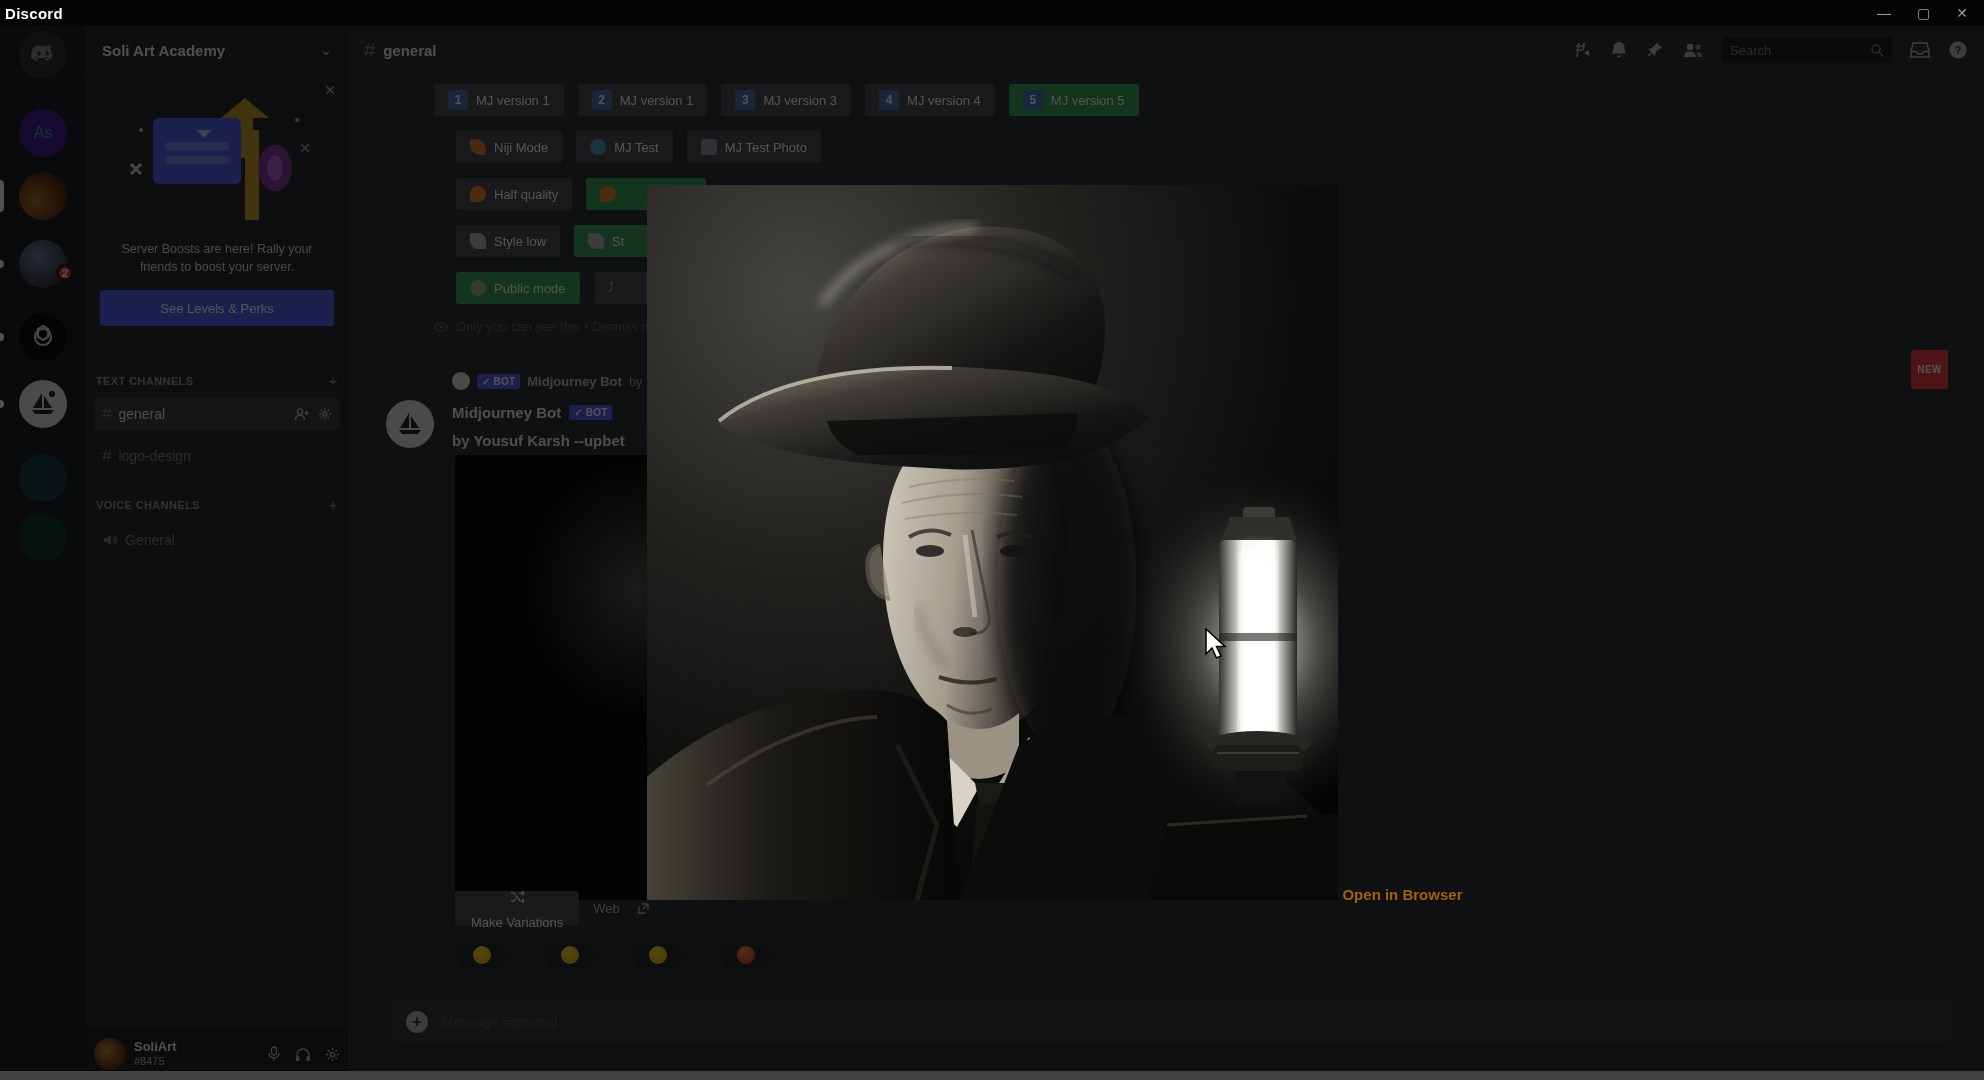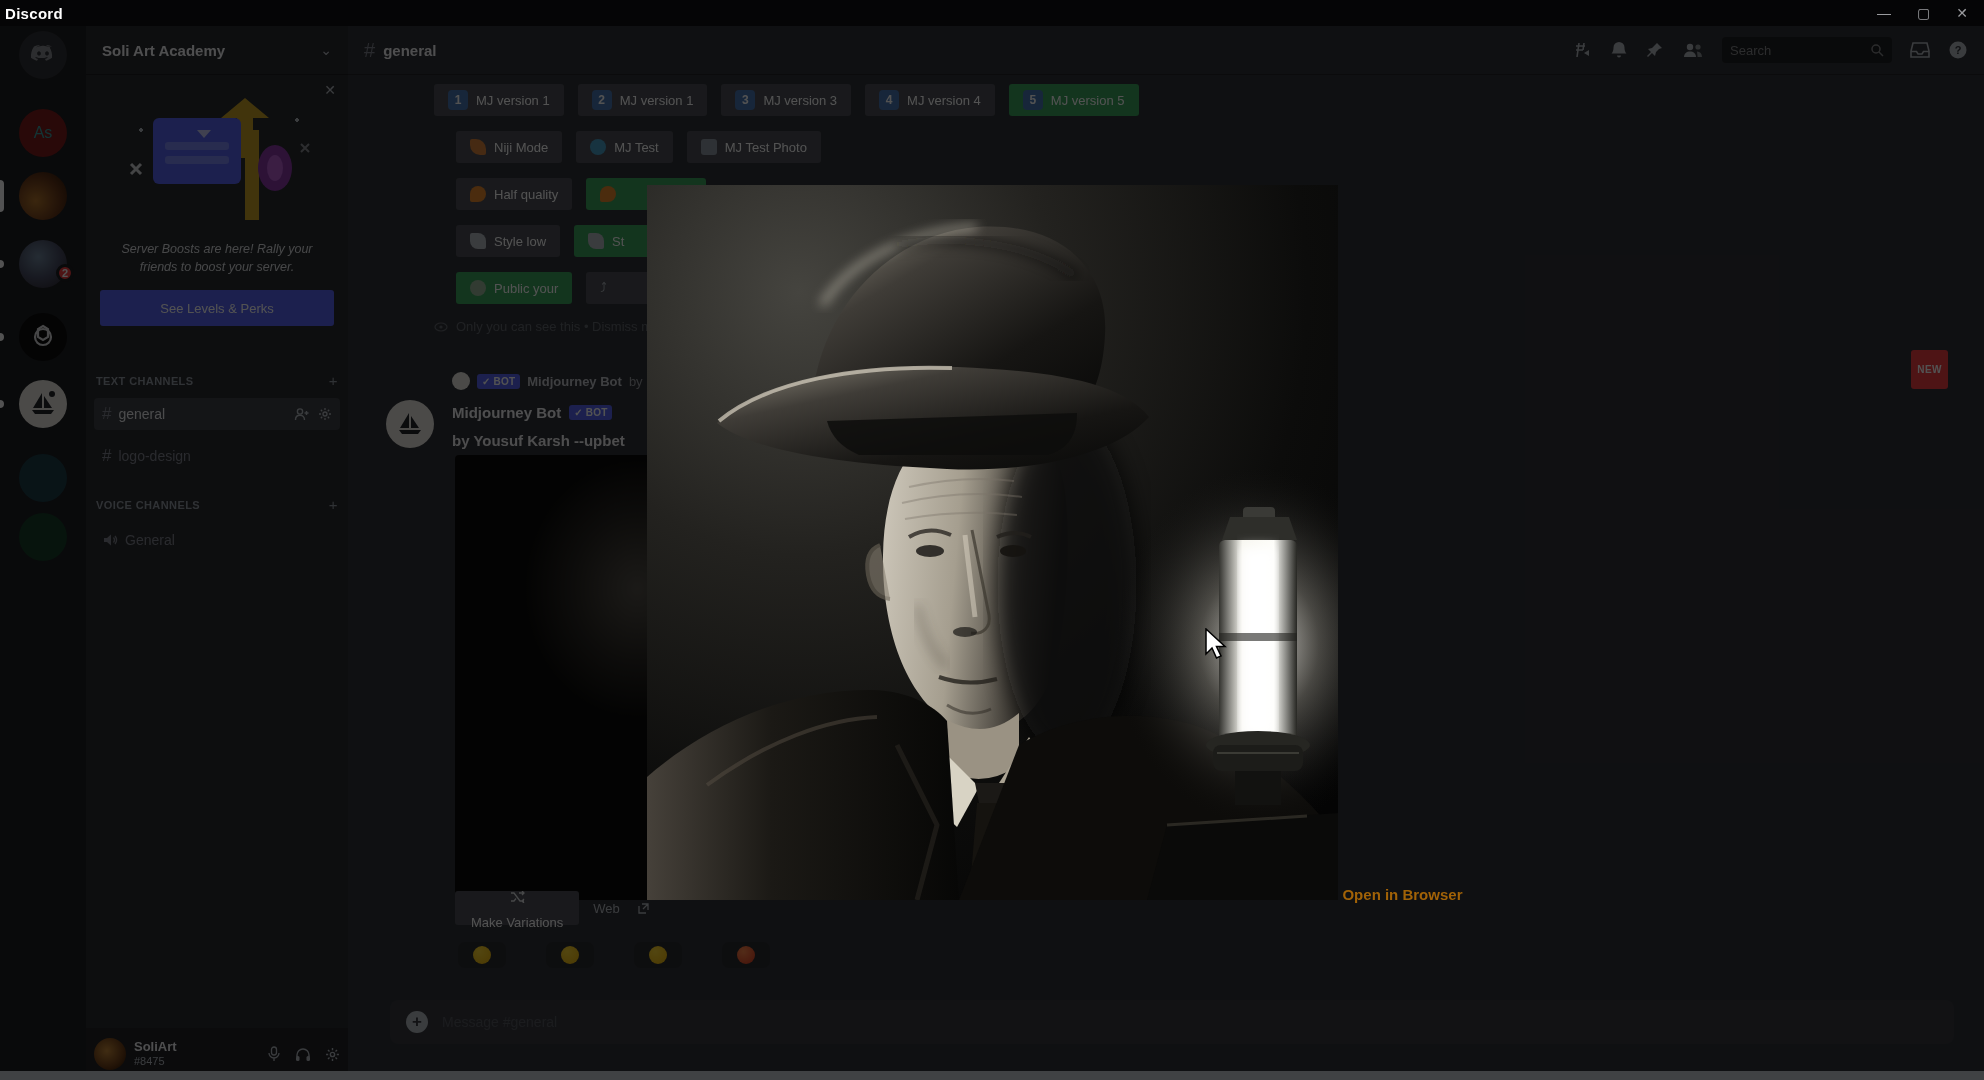--- a/index.html
+++ b/index.html
@@ -14,41 +14,41 @@
   .win-controls span { cursor:default; }
 
   .app-body { position:fixed; top:26px; left:0; right:0; bottom:0; background:#313338; }
 
   
   .rail { position:absolute; top:0; left:0; width:86px; height:100%; background:#1e1f22; }
   .rail .server { position:absolute; left:19px; width:48px; height:48px; border-radius:50%;
     display:flex; align-items:center; justify-content:center; overflow:hidden; }
   .rail .pill { position:absolute; left:0; width:4px; border-radius:0 4px 4px 0; background:#fff; }
   .srv-home { background:#313338; }
-  .srv-text { background:#7f1d1d; color:#3ba3a5; font-size:16px; }
+  .srv-text { background:#4c1d95; color:#3ba3a5; font-size:16px; }
   .srv-art1 { border-radius:16px; background:radial-gradient(circle at 35% 60%, #b5772e, #6b3a1a 55%, #2a1608); }
   .srv-art2 { background:radial-gradient(circle at 40% 35%, #7289a0, #4a4f66 50%, #29222a); }
   .srv-gpt { background:#0d0d0e; }
   .srv-mj { background:#e8e6e0; }
   .srv-teal { border-radius:16px; background:#1c3f4a; }
   .srv-green { background:#173f2a; }
   .badge-red { position:absolute; right:12px; bottom:-4px; background:#f23f42; color:#fff; font-size:11px;
     font-weight:bold; min-width:18px; height:18px; border-radius:9px; display:flex; align-items:center;
     justify-content:center; border:3px solid #1e1f22; }
 
   
   .sidebar { position:absolute; top:0; left:86px; width:262px; height:100%; background:#2b2d31; }
   .server-header { height:48px; display:flex; align-items:center; padding:0 16px;
     box-shadow:0 1px 0 rgba(0,0,0,.35); }
   .server-header .name { color:#f2f3f5; font-size:15px; font-weight:bold; }
   .server-header .chev { margin-left:auto; color:#b5bac1; font-size:14px; }
   .boost-card { position:absolute; top:52px; left:0; width:262px; height:252px; padding:8px 14px; }
   .boost-close { position:absolute; top:4px; right:12px; color:#b5bac1; font-size:14px; }
   .boost-art { display:block; margin:4px auto 10px; }
-  .boost-text { color:#dbdee1; font-size:12.5px; text-align:center; line-height:1.45; padding:0 6px;font-style:italic; }
+  .boost-text { color:#dbdee1; font-size:12.5px; text-align:center; line-height:1.45; padding:0 6px; }
   .boost-btn { margin-top:14px; width:100%; height:36px; border:none; border-radius:3px; background:#5865f2;
     color:#fff; font-size:13px; font-family:inherit; }
   .section-label { position:absolute; left:10px; display:flex; align-items:center; width:242px;
     color:#949ba4; font-size:11px; font-weight:bold; letter-spacing:.4px; }
   .section-label .plus { margin-left:auto; font-size:15px; font-weight:normal; }
   .channel-row { position:absolute; left:8px; width:246px; height:32px; border-radius:4px;
     display:flex; align-items:center; padding:0 8px; color:#80848e; font-size:14px; gap:7px; }
   .channel-row.active { background:#3f4248; color:#e8eaed; }
   .channel-row .hash { font-size:17px; color:#80848e; }
   .channel-row .trail { margin-left:auto; display:flex; gap:8px; align-items:center; }
@@ -404,21 +404,21 @@
             <span>Style low</span>
           </button>
           <button class="dbtn green" style="width:120px">
             <span class="chip brush"></span>
             <span>St</span>
           </button>
         </div>
         <div class="btn-row indent">
           <button class="dbtn green">
             <span class="chip pub"></span>
-            <span>Public your</span>
+            <span>Public mode</span>
           </button>
           <button class="dbtn" style="width:120px">
             <span class="chip arrow">⤴</span>
           </button>
         </div>
         <div class="ephemeral">
           <span class="icon">
             <svg width="14" height="10" viewBox="0 0 14 10">
                 <ellipse cx="7" cy="5" rx="6" ry="4" fill="none" stroke="#949ba4" stroke-width="1.2"></ellipse>
                 <circle cx="7" cy="5" r="1.6" fill="#949ba4"></circle>

